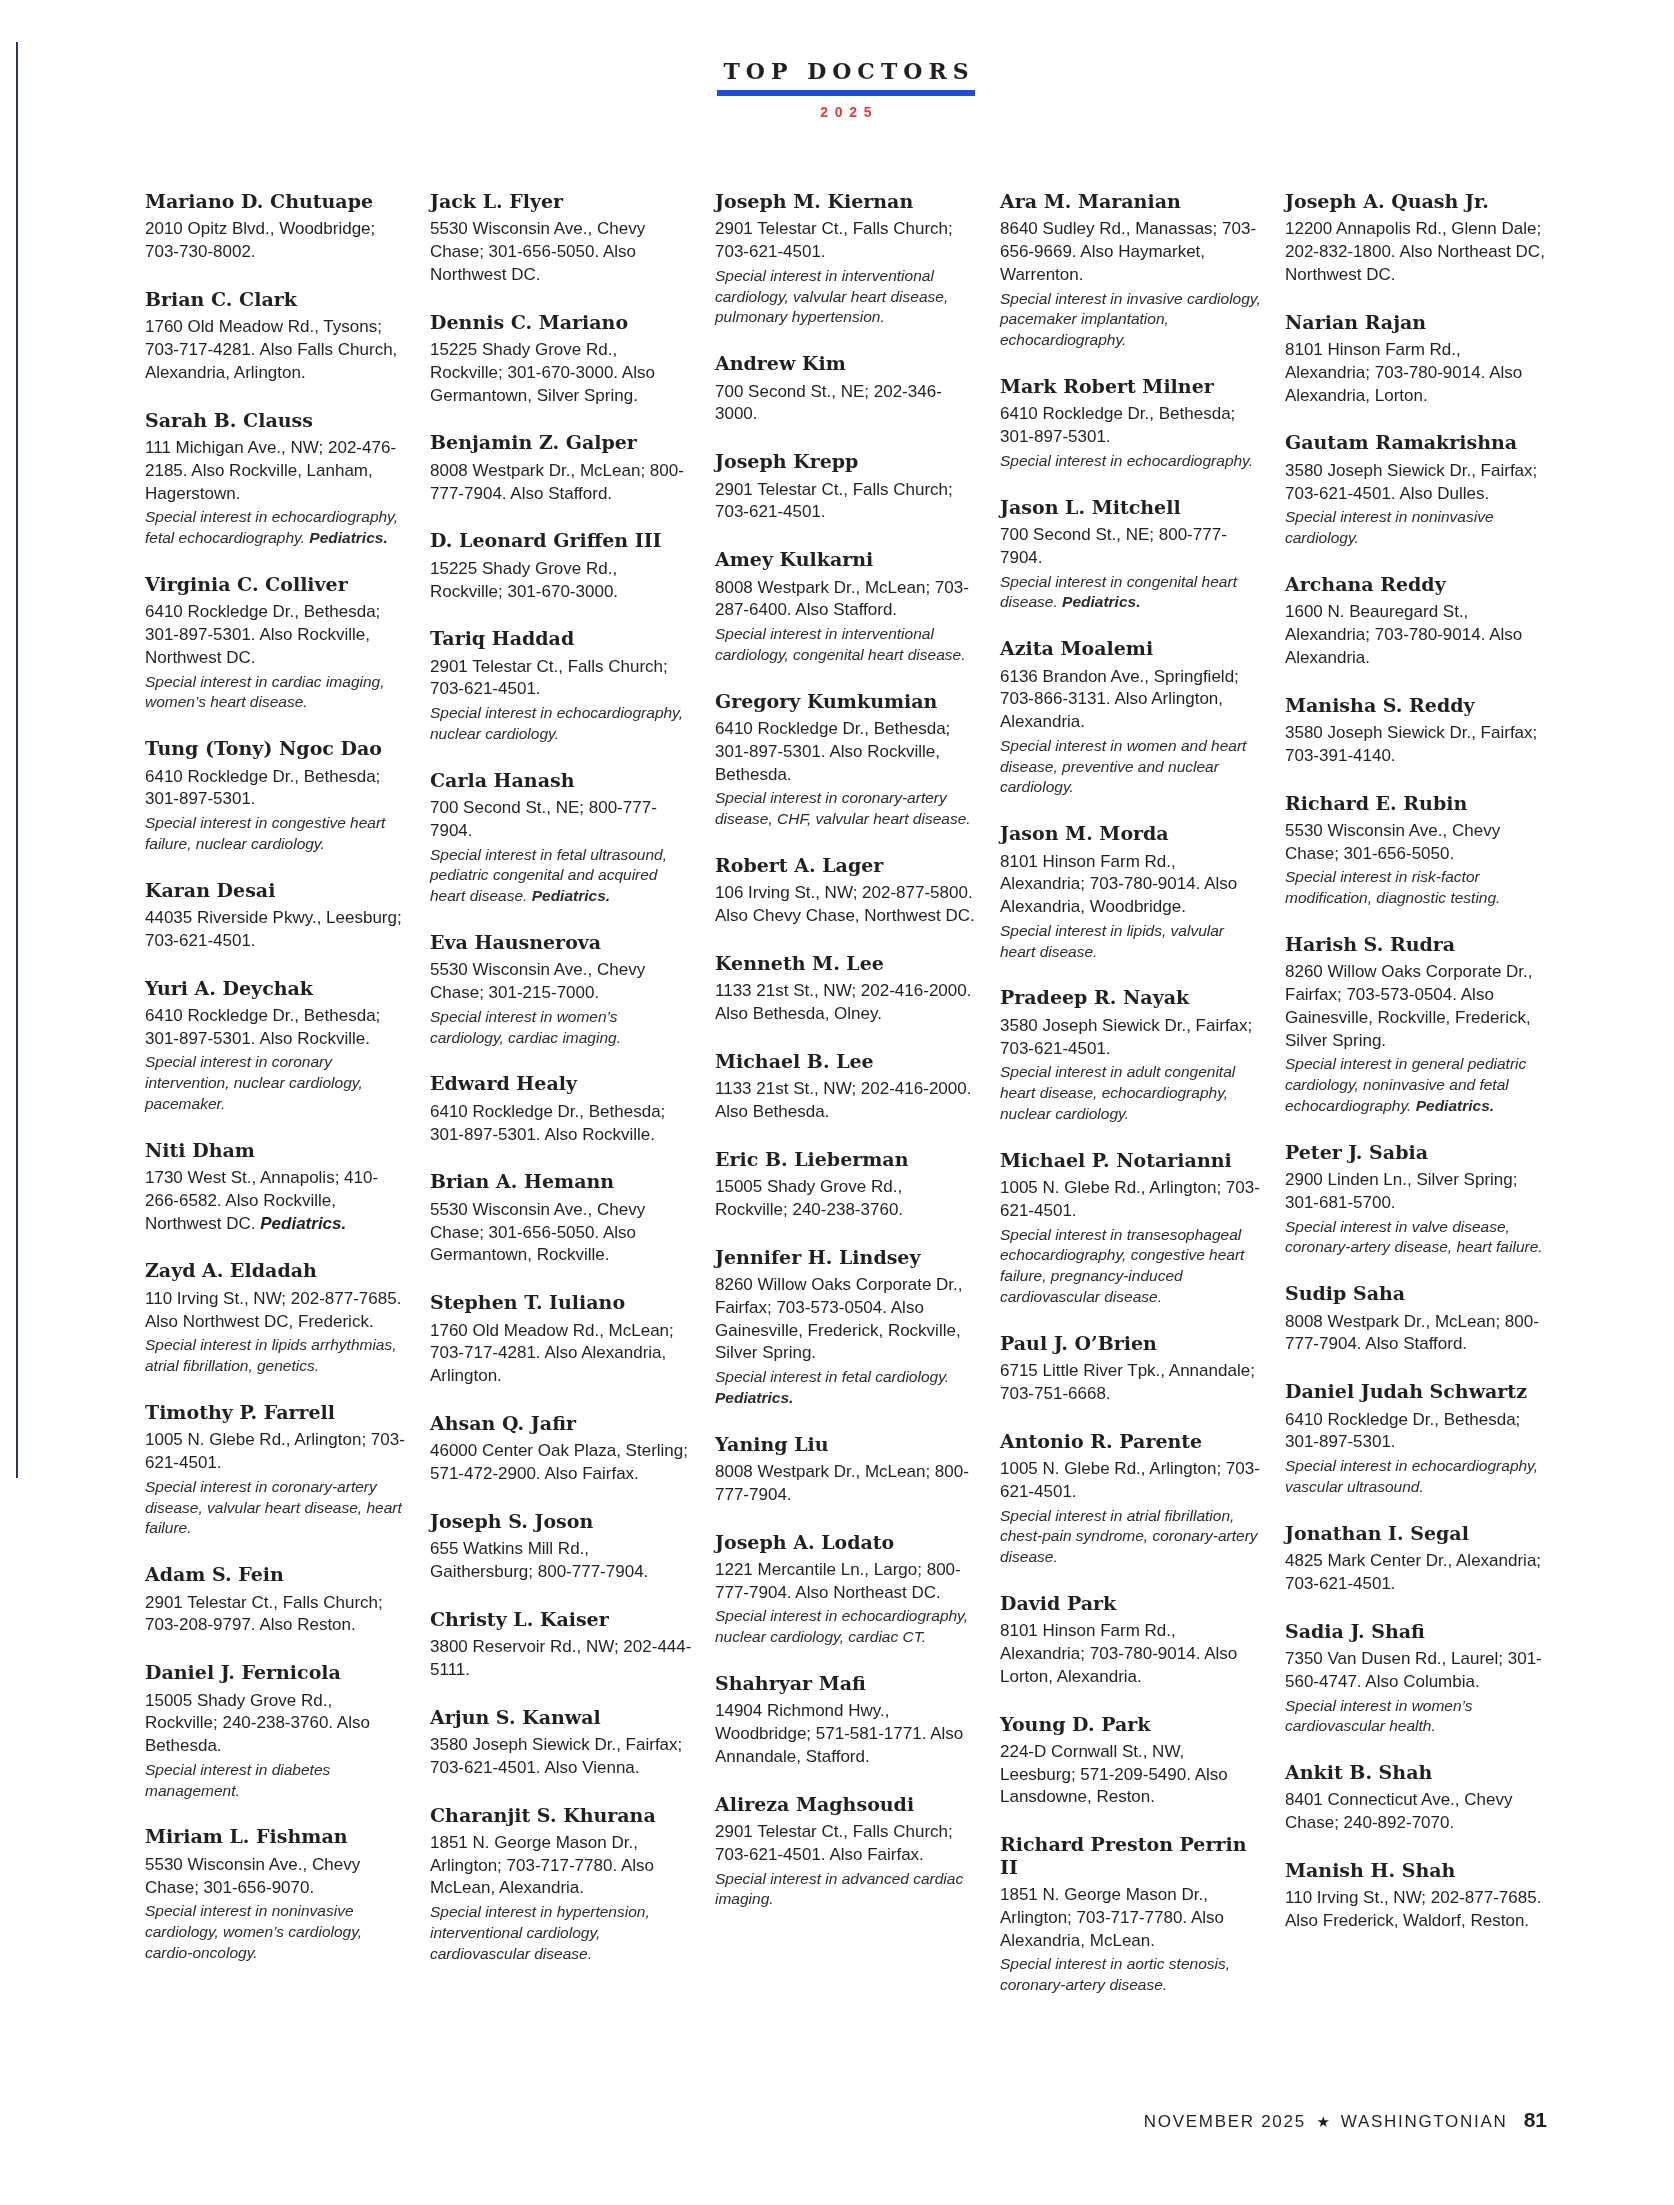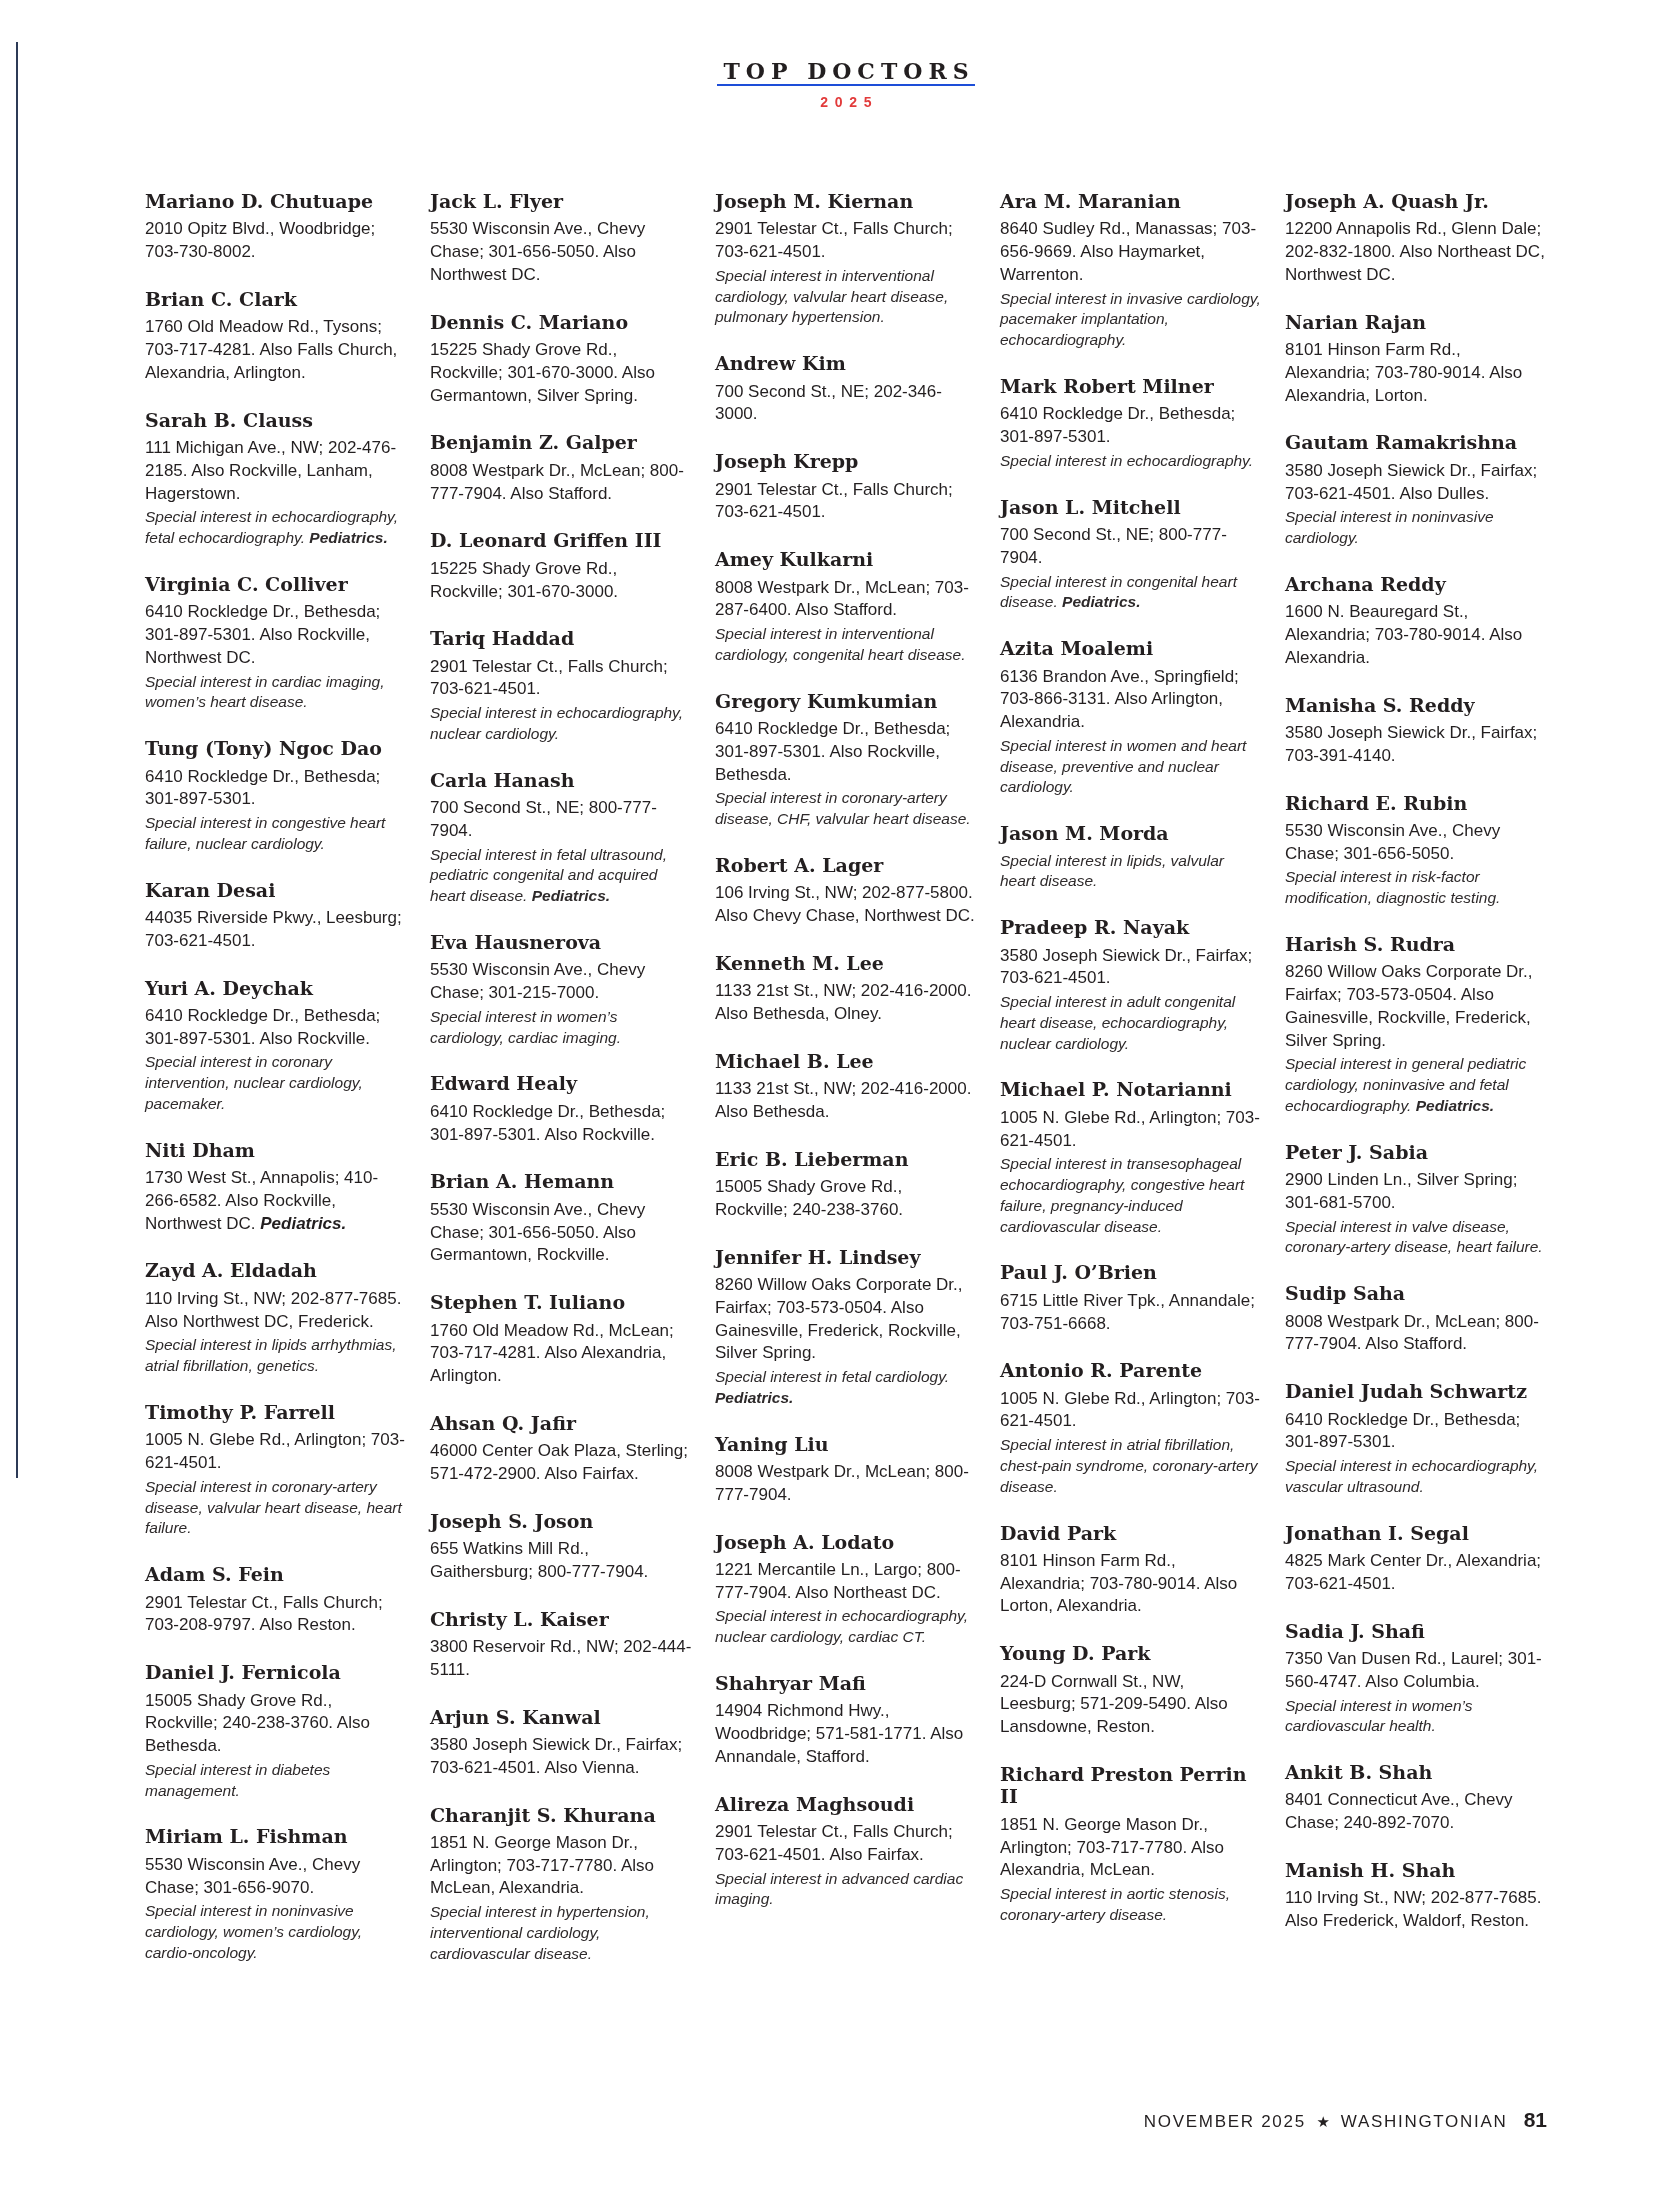--- a/index.html
+++ b/index.html
@@ -22,21 +22,22 @@
   .page-header {
     position: absolute; top: 58px; left: 145px; width: 1402px;
     text-align: center;
   }
   .header-title {
     display: inline-block;
     font-family: "DejaVu Serif", serif;
     font-weight: bold;
     font-size: 22px;
     letter-spacing: 6px;
-    border-bottom: 2px solid #1d4ed8;
+    border-bottom: 6px solid #1d4ed8;
+    padding-bottom: 6px;
     padding-left: 6px; 
   }
   .header-year {
     margin-top: 8px;
     color: var(--accent, #e23b3b);
     font-weight: bold;
     font-size: 14px;
     letter-spacing: 6.7px;
     padding-left: 6.7px;
   }
@@ -305,20 +306,21 @@
           <p class="doc-address">700 Second St., NE; 800-777-7904.</p>
           <p class="doc-special">Special interest in congenital heart disease.<span class="ped"> Pediatrics.</span></p>
         </div>
         <div class="entry">
           <h3 class="doc-name">Azita Moalemi</h3>
           <p class="doc-address">6136 Brandon Ave., Springfield; 703-866-3131. Also Arlington, Alexandria.</p>
           <p class="doc-special">Special interest in women and heart disease, preventive and nuclear cardiology.</p>
         </div>
         <div class="entry">
           <h3 class="doc-name">Jason M. Morda</h3>
+          <p class="doc-address">8101 Hinson Farm Rd., Alexandria; 703-780-9014. Also Alexandria, Woodbridge.</p>
           <p class="doc-special">Special interest in lipids, valvular heart disease.</p>
         </div>
         <div class="entry">
           <h3 class="doc-name">Pradeep R. Nayak</h3>
           <p class="doc-address">3580 Joseph Siewick Dr., Fairfax; 703-621-4501.</p>
           <p class="doc-special">Special interest in adult congenital heart disease, echocardiography, nuclear cardiology.</p>
         </div>
         <div class="entry">
           <h3 class="doc-name">Michael P. Notarianni</h3>
           <p class="doc-address">1005 N. Glebe Rd., Arlington; 703-621-4501.</p>

